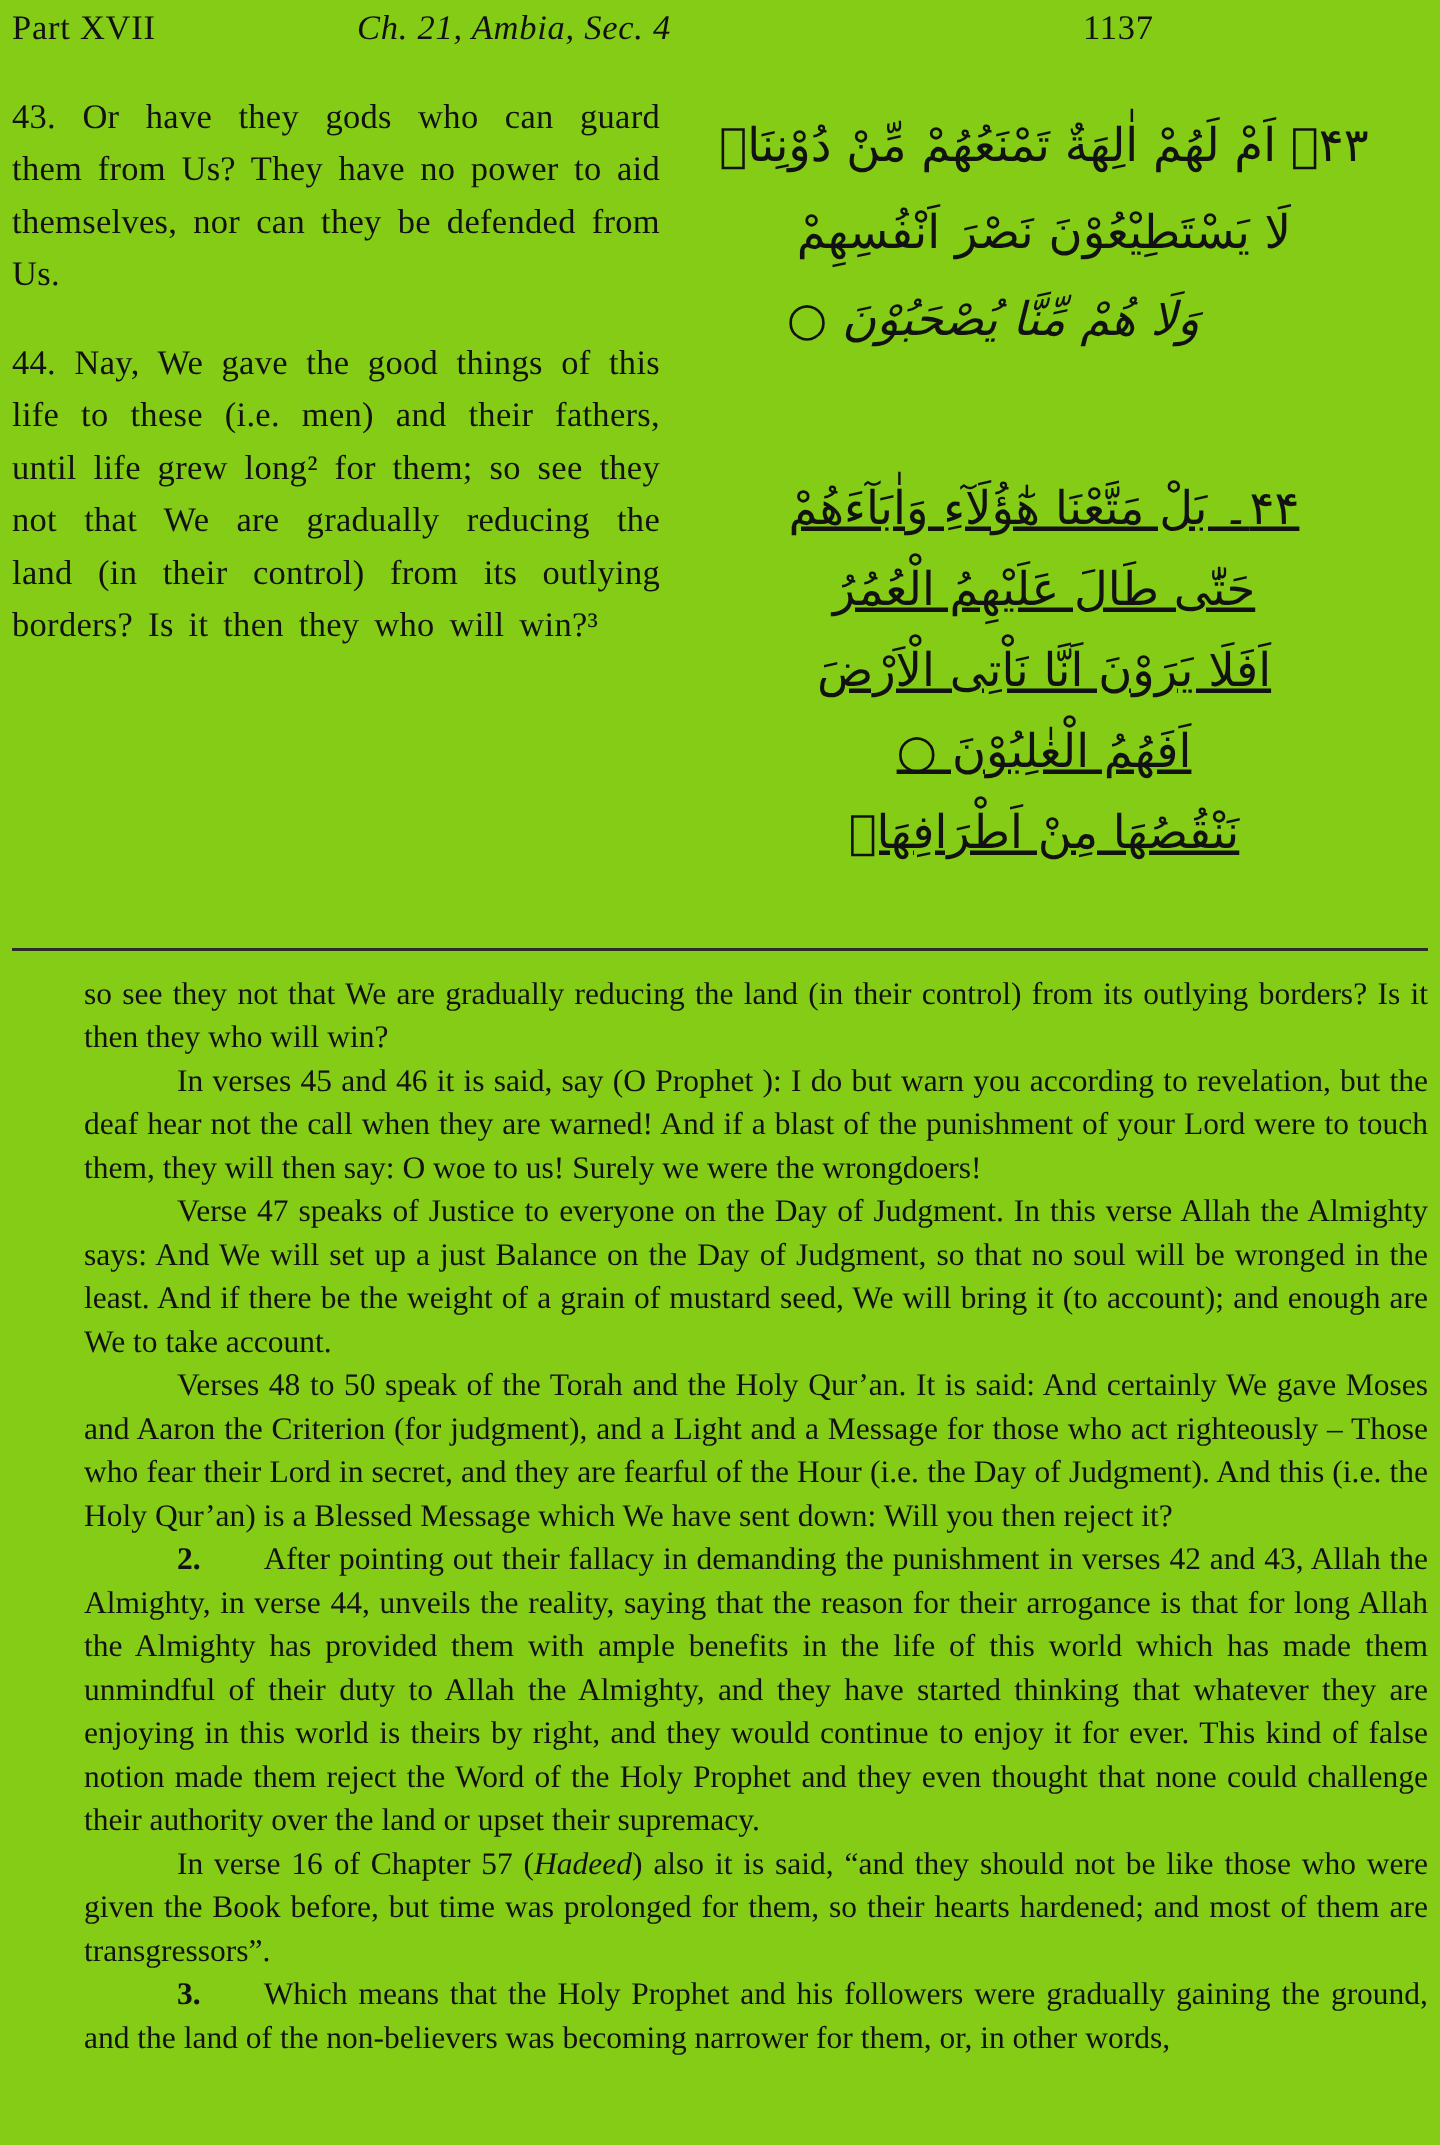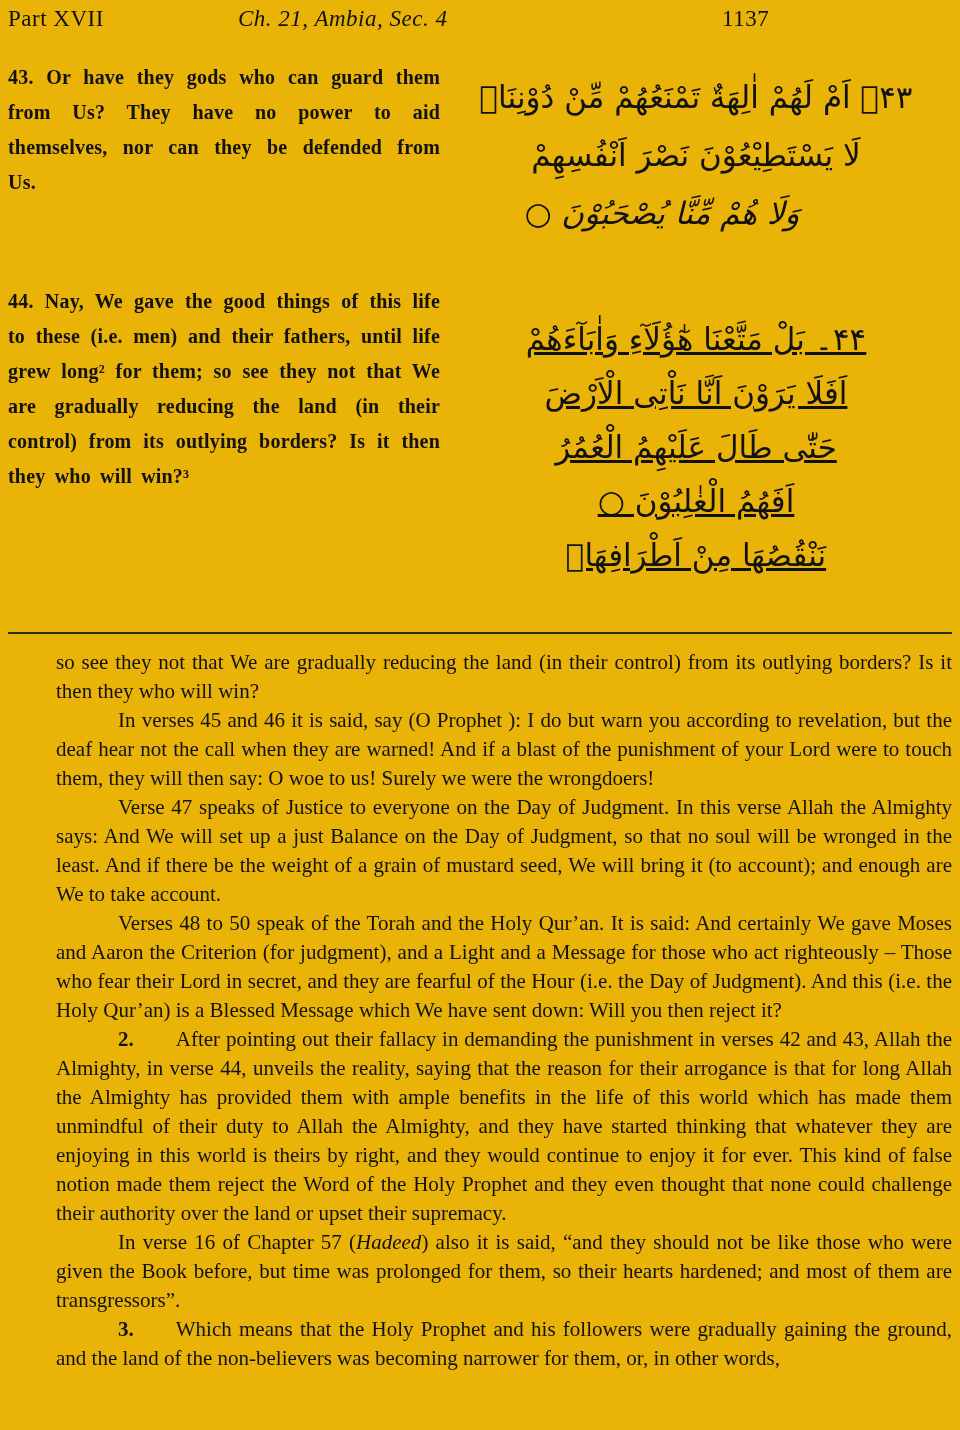--- a/index.html
+++ b/index.html
@@ -2,21 +2,21 @@
 <html><head>
 <meta charset="utf-8">
 <style>
   html, body { margin: 0; padding: 0; background: #ffffff; }
   .page {
     position: relative;
     width: 960px;
     height: 1430px;
     box-sizing: border-box;
     padding: 4px 8px 0 8px;
-    background: #eab308;
+    background: #84cc16;
     color: #121212;
     font-family: "Liberation Serif", serif;
     overflow: hidden;
   }
 
   
   .page-header {
     display: flex;
     align-items: baseline;
     font-size: 23px;
@@ -36,28 +36,28 @@
   .col-en { width: 432px; }
   .col-ar {
     flex: 1;
     direction: rtl;
     text-align: right;
     padding-top: 8px;
     font-family: "DejaVu Sans", sans-serif;
   }
   .verse-en {
     margin: 0;
-    font-weight: bold;
-    font-size: 20px;
+    font-weight: normal;
+    font-size: 23px;
     line-height: 35px;
     text-align: justify;
     word-spacing: 4px;
     letter-spacing: 0.2px;
   }
-  .verse-en.second { margin-top: 84px; }
+  .verse-en.second { margin-top: 24px; }
 
   .verse-ar { font-size: 31px; text-align: center; }
   .verse-ar .ar-line { white-space: nowrap; line-height: 58px; }
   .verse-ar.v44 { margin-top: 70px; text-decoration: underline; }
   .verse-ar.v44 .ar-line { line-height: 54px; }
   .verse-ar.v43 .ar-line.l3 { margin-right: 68px; font-style: italic; }
 
   
   .divider {
     border: none;
@@ -94,22 +94,22 @@
       <p class="verse-en second">44.  Nay, We gave the good things of this life to these (i.e. men) and their fathers, until life grew long² for them; so see they not that We are gradually reducing the land (in their control) from its outlying borders? Is it then they who will win?³</p>
     </div>
     <div class="col-ar" dir="rtl">
       <div class="verse-ar v43">
         <div class="ar-line l1">۴۳۔ اَمْ لَهُمْ اٰلِهَةٌ تَمْنَعُهُمْ مِّنْ دُوْنِنَاۘ</div>
         <div class="ar-line l2">لَا يَسْتَطِيْعُوْنَ نَصْرَ اَنْفُسِهِمْ</div>
         <div class="ar-line l3">وَلَا هُمْ مِّنَّا يُصْحَبُوْنَ ○</div>
       </div>
       <div class="verse-ar v44">
         <div class="ar-line l1">۴۴۔ بَلْ مَتَّعْنَا هٰٓؤُلَآءِ وَاٰبَآءَهُمْ</div>
+        <div class="ar-line l2">حَتّٰى طَالَ عَلَيْهِمُ الْعُمُرُ</div>
         <div class="ar-line l3">اَفَلَا يَرَوْنَ اَنَّا نَاْتِى الْاَرْضَ</div>
-        <div class="ar-line l2">حَتّٰى طَالَ عَلَيْهِمُ الْعُمُرُ</div>
         <div class="ar-line l5">اَفَهُمُ الْغٰلِبُوْنَ ○</div>
         <div class="ar-line l4">نَنْقُصُهَا مِنْ اَطْرَافِهَاۚ</div>
       </div>
     </div>
   </section>
 
   <hr class="divider">
 
   <section class="commentary">
     <p class="cpara">

